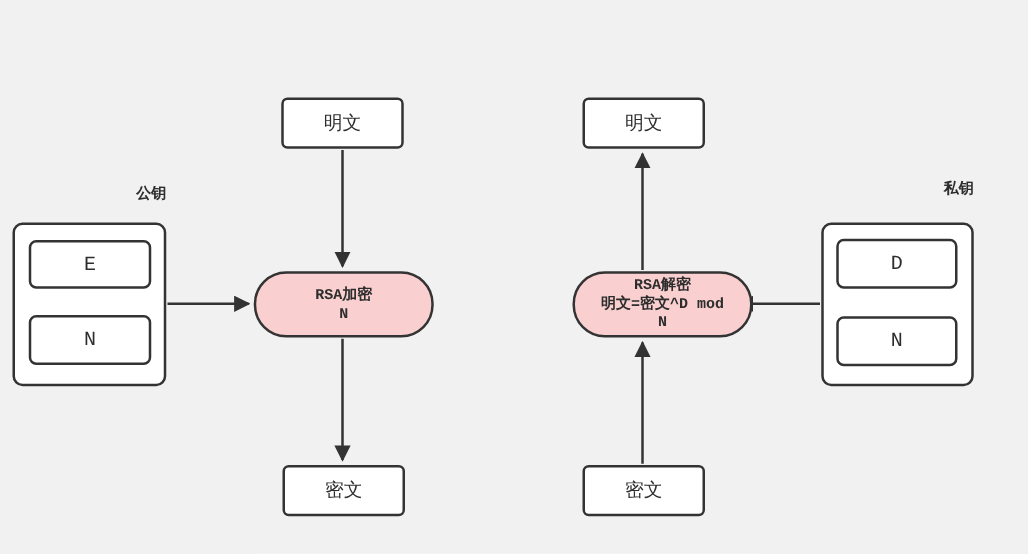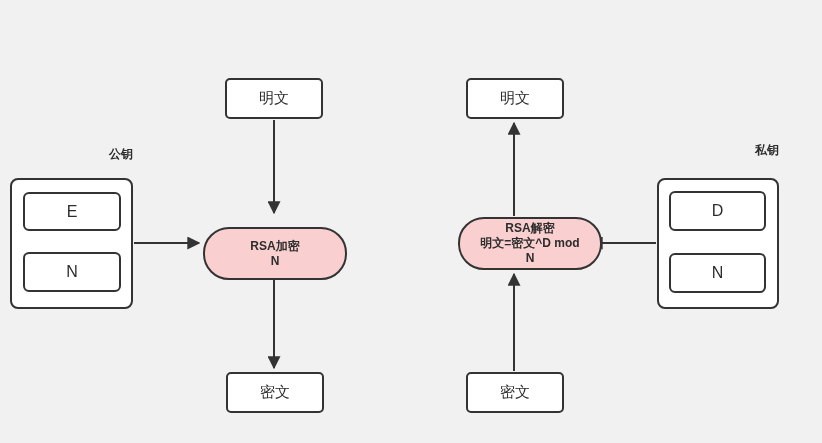--- a/index.html
+++ b/index.html
@@ -6,20 +6,21 @@
     margin: 0;
     padding: 0;
     font-family: "Liberation Sans", "DejaVu Sans", sans-serif;
   }
   .canvas {
     position: relative;
     width: 822px;
     height: 443px;
     background: var(--background, #f1f1f1);
     overflow: hidden;
+    font-family: Liberation Mono, monospace;
   }
   .node {
     position: absolute;
     box-sizing: border-box;
     background: var(--node-fill, #fff);
     border: 2px solid var(--node-border, #333);
     border-radius: 5px;
     display: flex;
     align-items: center;
     justify-content: center;
@@ -101,21 +102,21 @@
     <line x1="134" y1="243" x2="199" y2="243" marker-end="url(#arrow)"></line>
     <line x1="514" y1="371" x2="514" y2="274" marker-end="url(#arrow)"></line>
     <line x1="514" y1="216" x2="514" y2="123" marker-end="url(#arrow)"></line>
     <line x1="656" y1="243" x2="591" y2="243" marker-end="url(#arrow)"></line>
   </svg>
 
   <div class="node terminal" style="left:225px; top:78px;">
     <span>明文</span>
   </div>
 
-  <div class="process" style="left:203px; top:227px;">
+  <div class="process" style="left:203px; top:217px;">
     <span>RSA加密</span>
     <span>N</span>
   </div>
 
   <div class="node terminal" style="left:226px; top:372px;">
     <span>密文</span>
   </div>
 
   <div class="node terminal" style="left:466px; top:78px;">
     <span>明文</span>

